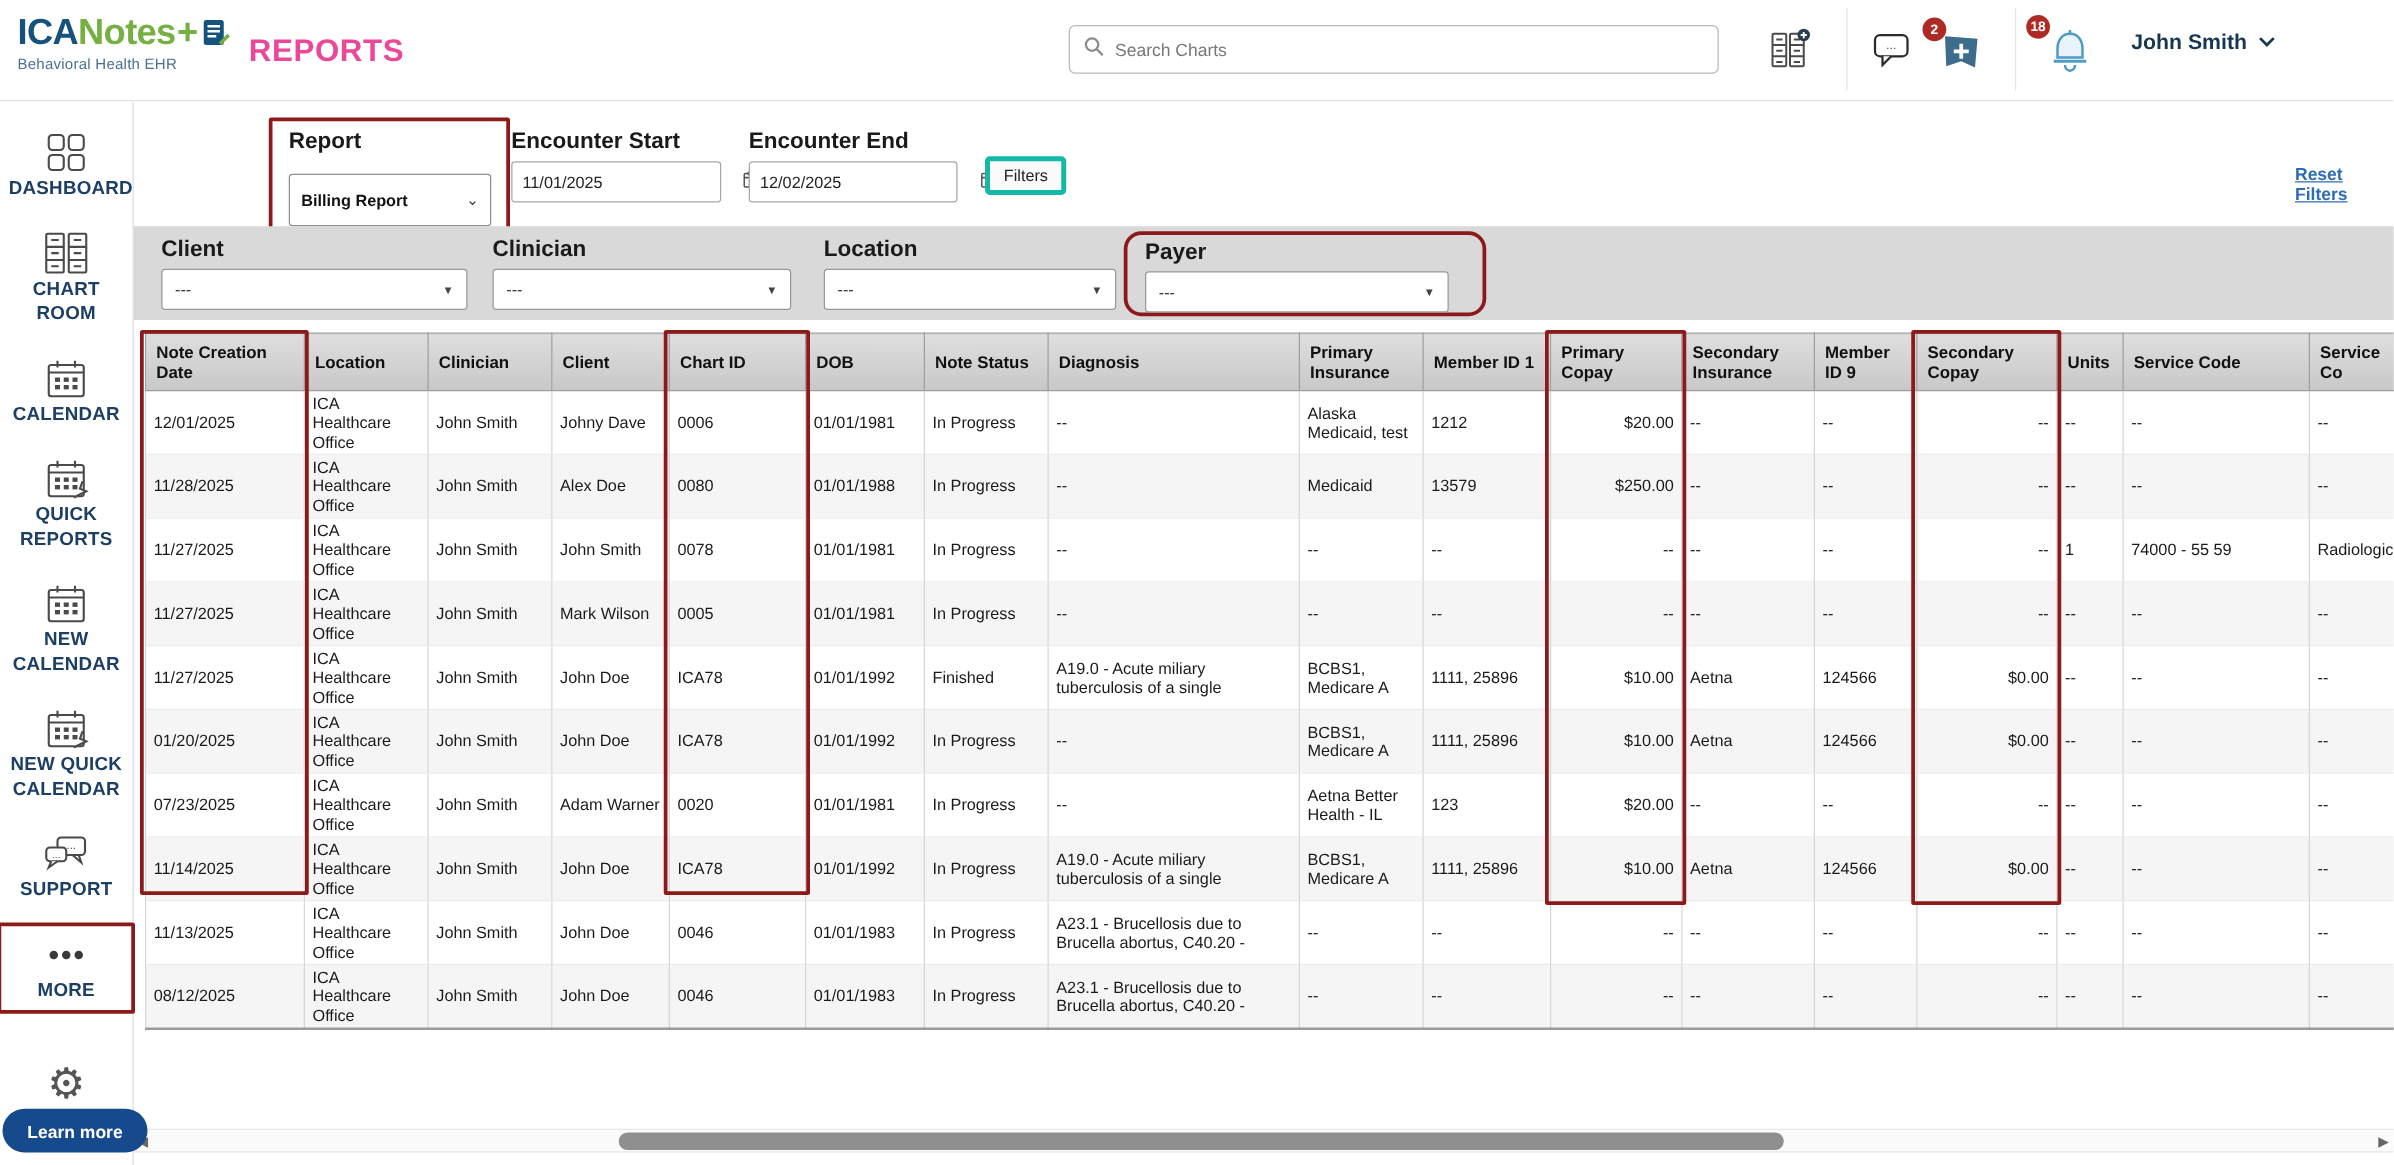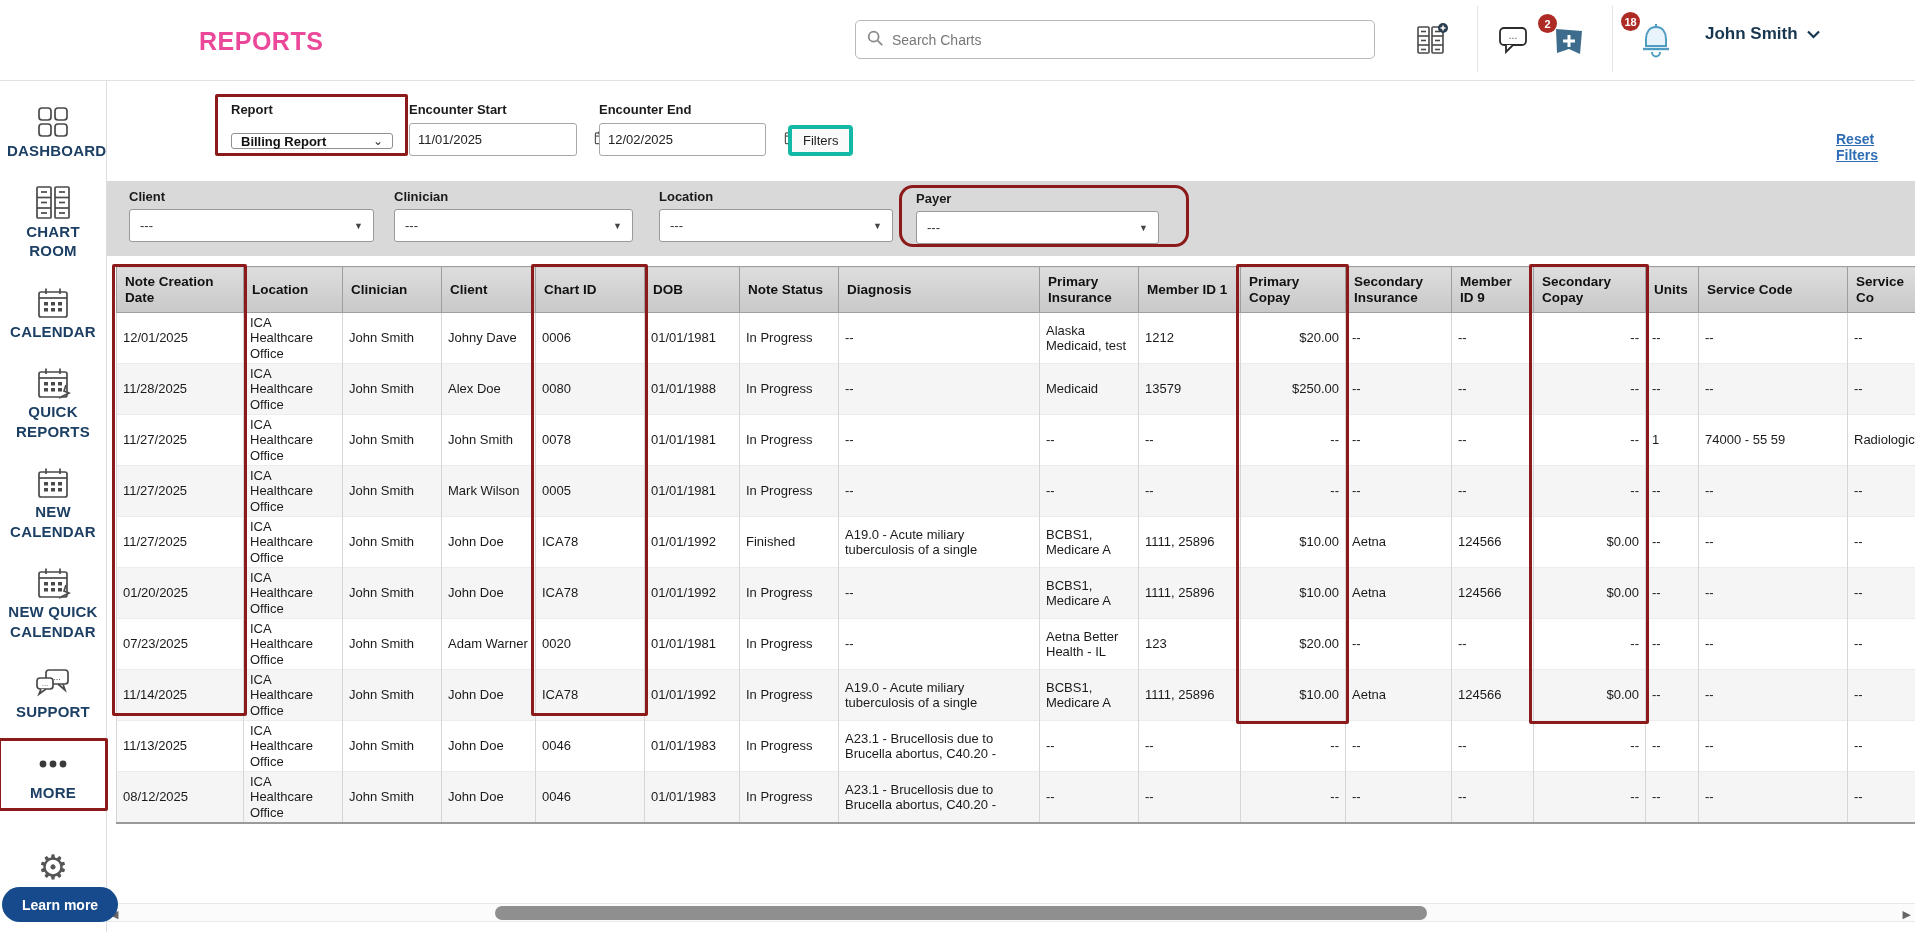--- a/index.html
+++ b/index.html
@@ -34,23 +34,23 @@
   .sidebar{position:absolute;left:0;top:81px;width:107px;height:851px;background:#fff;border-right:1px solid #ddd;display:flex;flex-direction:column;align-items:center;padding-top:22px;z-index:4;}
   .sb-item{display:flex;flex-direction:column;align-items:center;margin-bottom:23px;cursor:pointer;}
   .sb-icon{width:38px;height:38px;display:flex;align-items:center;justify-content:center;}
   .sb-label{font-size:15px;font-weight:bold;color:var(--navy);text-align:center;line-height:1.3;width:92px;letter-spacing:0.2px;}
   .sb-item.red-outline{border:3px solid var(--annot);padding:4px 6px 6px 6px;margin:-7px 0 16px 0;border-radius:2px;}
   .gear-wrap{margin-top:auto;margin-bottom:48px;font-size:34px;color:#555;line-height:1;cursor:pointer;}
   .learn-more{position:absolute;left:2px;bottom:10px;width:116px;height:35px;border-radius:18px;background:#174A8C;color:#fff;font-size:14px;font-weight:bold;border:none;display:flex;align-items:center;justify-content:center;cursor:pointer;font-family:"Liberation Sans",sans-serif;z-index:6;}
 
   
   .filter-row1{position:absolute;left:107px;top:81px;width:1808px;height:100px;background:#fff;}
-  .flt-label{font-size:13px;font-weight:bold;color:#1a1a1a;margin-bottom:6px;display:block;}
+  .flt-label{font-size:18px;font-weight:bold;color:#1a1a1a;margin-bottom:6px;display:block;}
   .report-group{position:absolute;left:108px;top:13px;border:3px solid var(--annot);border-radius:2px;padding:5px 12px 4px 13px;}
-  .select-box{width:162px;height:16px;border:1px solid #8f8f8f;border-radius:3px;background:#fff;display:flex;align-items:center;justify-content:space-between;padding:0 9px;cursor:pointer;margin-top:16px;}
+  .select-box{width:162px;height:42px;border:1px solid #8f8f8f;border-radius:3px;background:#fff;display:flex;align-items:center;justify-content:space-between;padding:0 9px;cursor:pointer;margin-top:16px;}
   .select-box .val{font-size:13px;font-weight:bold;color:#111;}
   .chev{font-size:12px;color:#333;}
   .enc-group{position:absolute;top:21px;}
   .date-input{width:168px;height:33px;border:1px solid #a8a8a8;border-radius:3px;display:flex;align-items:center;padding:0 8px;background:#fff;}
   .date-input input{border:none;outline:none;flex:1;font-size:13px;color:#222;font-family:"Liberation Sans",sans-serif;background:transparent;}
   .filters-btn{position:absolute;left:681px;top:44px;height:31px;padding:0 11px;border:4px solid #14b8a6;border-radius:4px;background:#fafafa;font-size:13px;color:#222;cursor:pointer;font-family:"Liberation Sans",sans-serif;}
   .reset-link{position:absolute;left:1729px;top:50px;font-size:14px;font-weight:bold;color:var(--link);text-decoration:underline;cursor:pointer;}
 
   .filter-row2{position:absolute;left:107px;top:181px;width:1808px;height:75px;background:var(--band);}
   .f2-group{position:absolute;top:8px;}
@@ -76,20 +76,37 @@
 
   
   .hscroll{position:absolute;left:107px;top:903px;width:1808px;height:19px;background:#fbfbfb;border-top:1px solid #e8e8e8;border-bottom:1px solid #e8e8e8;}
   .hscroll .thumb{position:absolute;left:388px;top:2px;width:932px;height:14px;border-radius:7px;background:#8f8f8f;cursor:grab;}
   .scroll-arrow{position:absolute;top:3px;font-size:11px;color:#666;cursor:pointer;line-height:14px;}
 </style>
 </head>
 <body>
 
 <header class="top-header">
+  <div class="logo">
+    <div class="logo-line1">
+      <span class="logo-ica">ICA</span>
+        <span class="logo-notes">Notes</span>
+        <span class="logo-plus">+</span>
+      <span class="logo-doc">
+        <svg width="24" height="26" viewBox="0 0 24 26">
+            <rect x="3" y="2" width="16" height="20" rx="2" fill="#15537D"></rect>
+            <rect x="6" y="6" width="10" height="2" fill="#fff"></rect>
+            <rect x="6" y="10" width="10" height="2" fill="#fff"></rect>
+            <rect x="6" y="14" width="7" height="2" fill="#fff"></rect>
+            <path d="M15 20 L22 13 L24 15 L17 22 Z" fill="#76B043"></path>
+          </svg>
+      </span>
+    </div>
+    <div class="logo-sub">Behavioral Health EHR</div>
+  </div>
 
   <h1 class="page-title">REPORTS</h1>
 
   <div class="search-wrap">
     <span>
       <svg width="18" height="18" viewBox="0 0 20 20" fill="none" stroke="#8a8a8a" stroke-width="2">
           <circle cx="8.5" cy="8.5" r="5.5"></circle>
           <line x1="13" y1="13" x2="18" y2="18"></line>
         </svg>
     </span>

